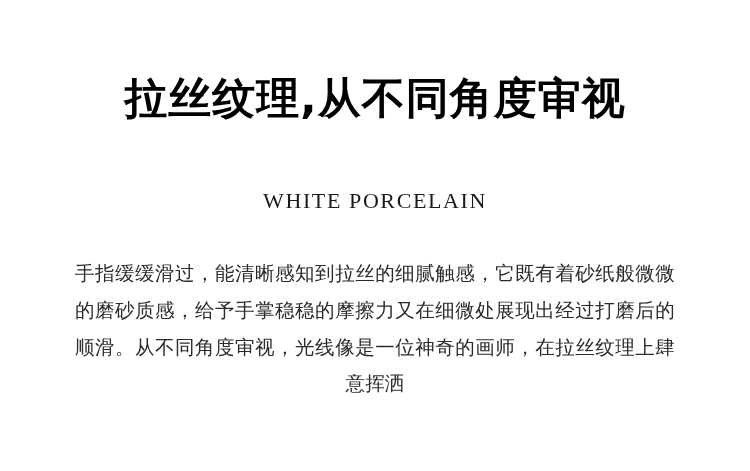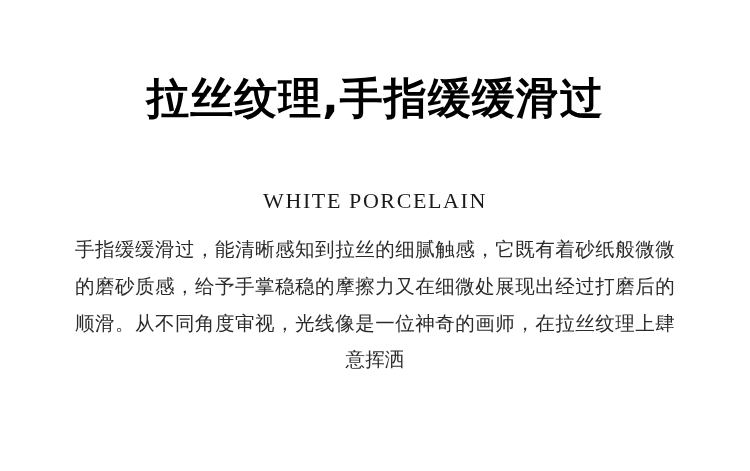--- a/index.html
+++ b/index.html
@@ -37,37 +37,37 @@
   .subhead {
     margin-top: 36px;
     font-family: "Liberation Serif", "DejaVu Serif", serif;
     font-size: 22px;
     letter-spacing: 1.6px;
     color: #1a1a1a;
     text-align: center;
     white-space: nowrap;
   }
   .body-copy {
-    margin-top: 18px;
+    margin-top: 42px;
     width: 600px;
     font-family: "DejaVu Sans", "Liberation Sans", sans-serif;
     font-size: 19.5px;
     line-height: 1.88;
     color: #2b2b2b;
     text-align: center;
     letter-spacing: 0.2px;
   }
   .body-copy p {
     margin: 0;
     text-align: justify;
     text-align-last: center;
   }
 </style>
 </head>
 <body>
 
 <div class="page">
-  <h1 class="headline">拉丝纹理,手指缓缓滑过</h1>
+  <h1 class="headline">拉丝纹理,从不同角度审视</h1>
   <div class="subhead">WHITE PORCELAIN</div>
   <div class="body-copy">
     <p>手指缓缓滑过，能清晰感知到拉丝的细腻触感，它既有着砂纸般微微的磨砂质感，给予手掌稳稳的摩擦力又在细微处展现出经过打磨后的顺滑。从不同角度审视，光线像是一位神奇的画师，在拉丝纹理上肆意挥洒</p>
   </div>
 </div>
 
 </body></html>

